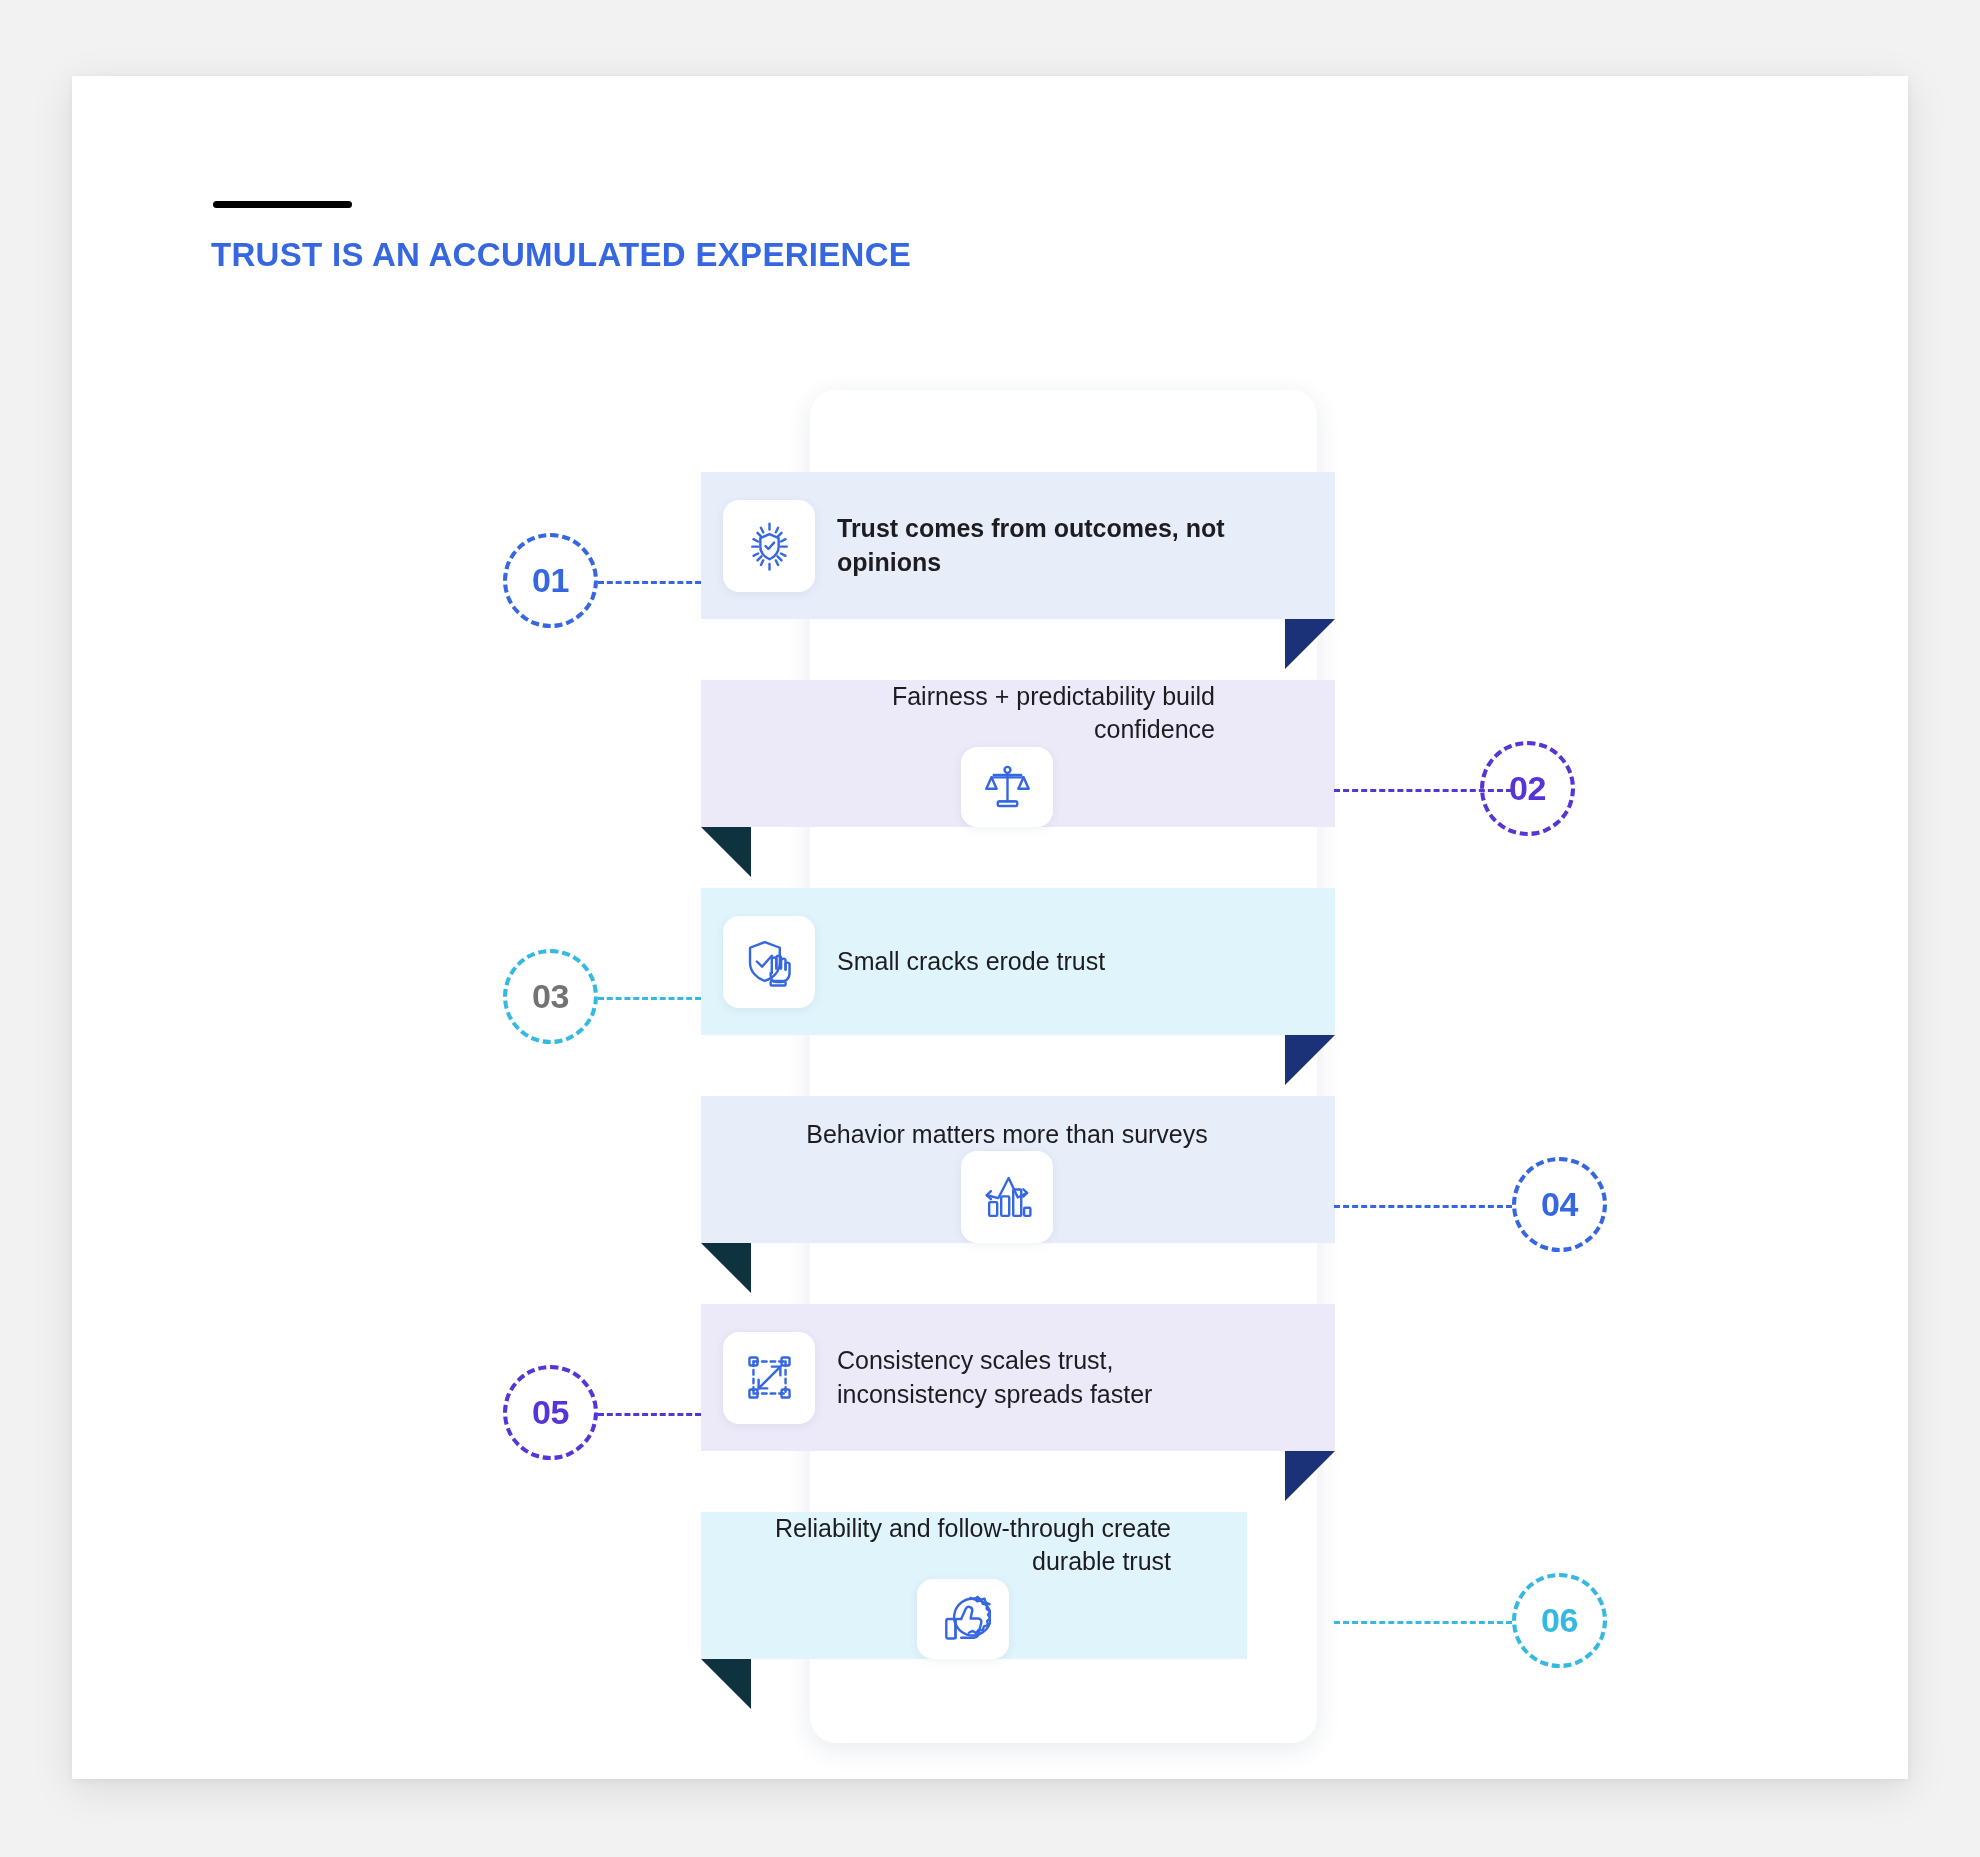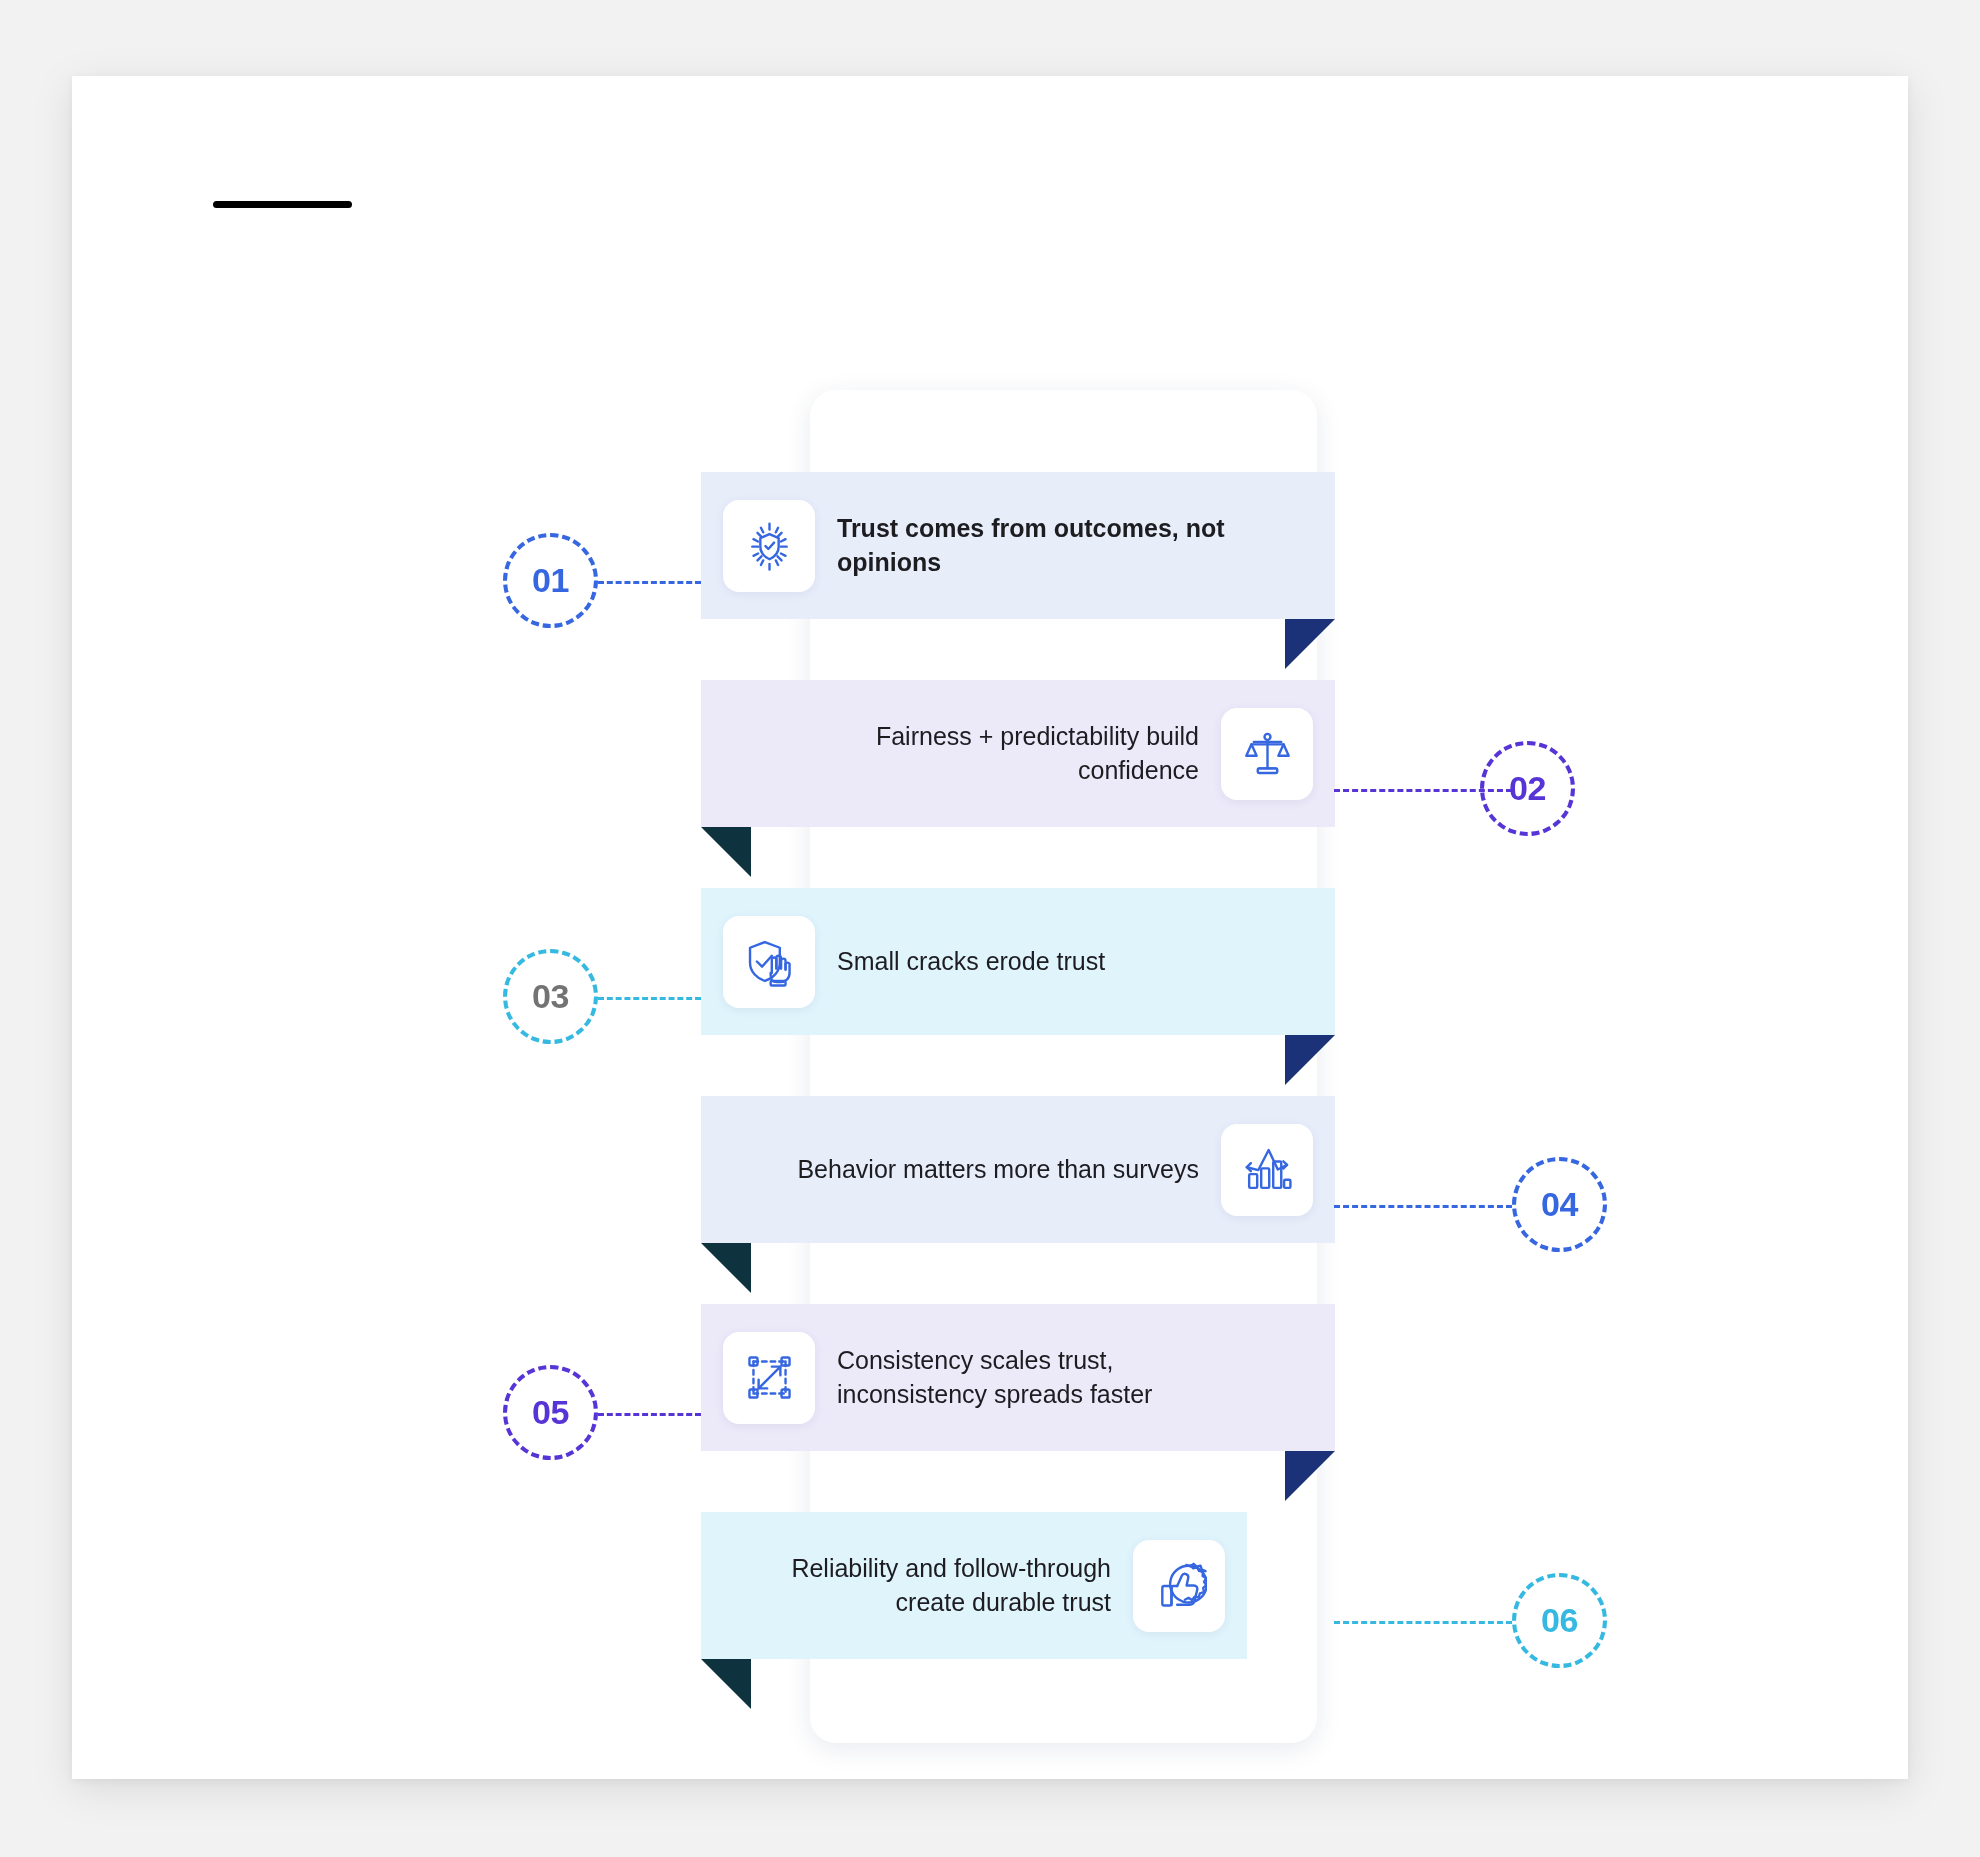--- a/index.html
+++ b/index.html
@@ -73,21 +73,21 @@
     height: 147px;
   }
 
   .bar-inner {
     position: absolute;
     inset: 0;
     display: flex;
     align-items: center;
   }
   .bar-inner.icon-first { flex-direction: row; padding-left: 22px; }
-  .bar-inner.icon-last  { padding-right: 22px; justify-content: flex-end; }
+  .bar-inner.icon-last  { flex-direction: column; padding-right: 22px; justify-content: flex-end; }
 
   .icon-tile {
     width: 92px;
     height: 92px;
     min-width: 92px;
     background: #ffffff;
     border-radius: 16px;
     display: flex;
     align-items: center;
     justify-content: center;
@@ -147,20 +147,21 @@
     color: #3667e0;
     letter-spacing: -0.5px;
   }
 </style>
 </head>
 <body>
 
 <div class="page">
 
   <div class="rule"></div>
+  <div class="title">TRUST IS AN ACCUMULATED EXPERIENCE</div>
 
   <div class="center-card"></div>
 
   <div class="rows" id="rows-root">
       <div class="row" style="top: 396px; left: 0px; right: 0px;">
         <div class="bar" style="left: 629px; width: 634px; background: rgb(232, 237, 250); font-weight: bold;">
           <div class="bar-inner icon-first">
             <div class="icon-tile">
               <svg width="55" height="55" viewBox="0 0 48 48">
                 <path fill="none" stroke="#3667e0" stroke-width="2.1" stroke-linecap="round" stroke-linejoin="round" d="M24 14 L32 17.5 V25 C32 30.5 28 34 24 36 C20 34 16 30.5 16 25 V17.5 Z"></path>

